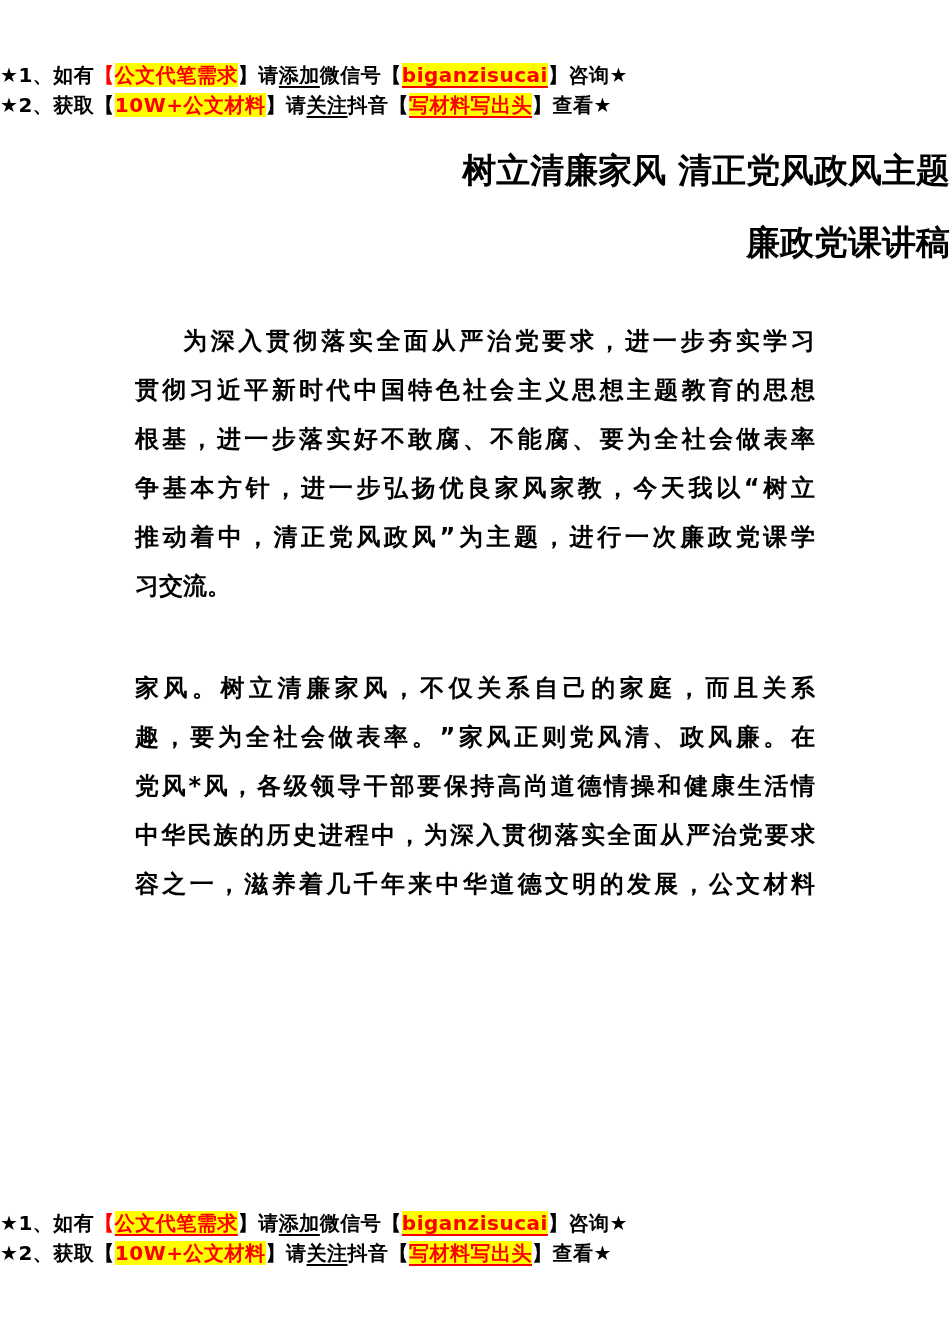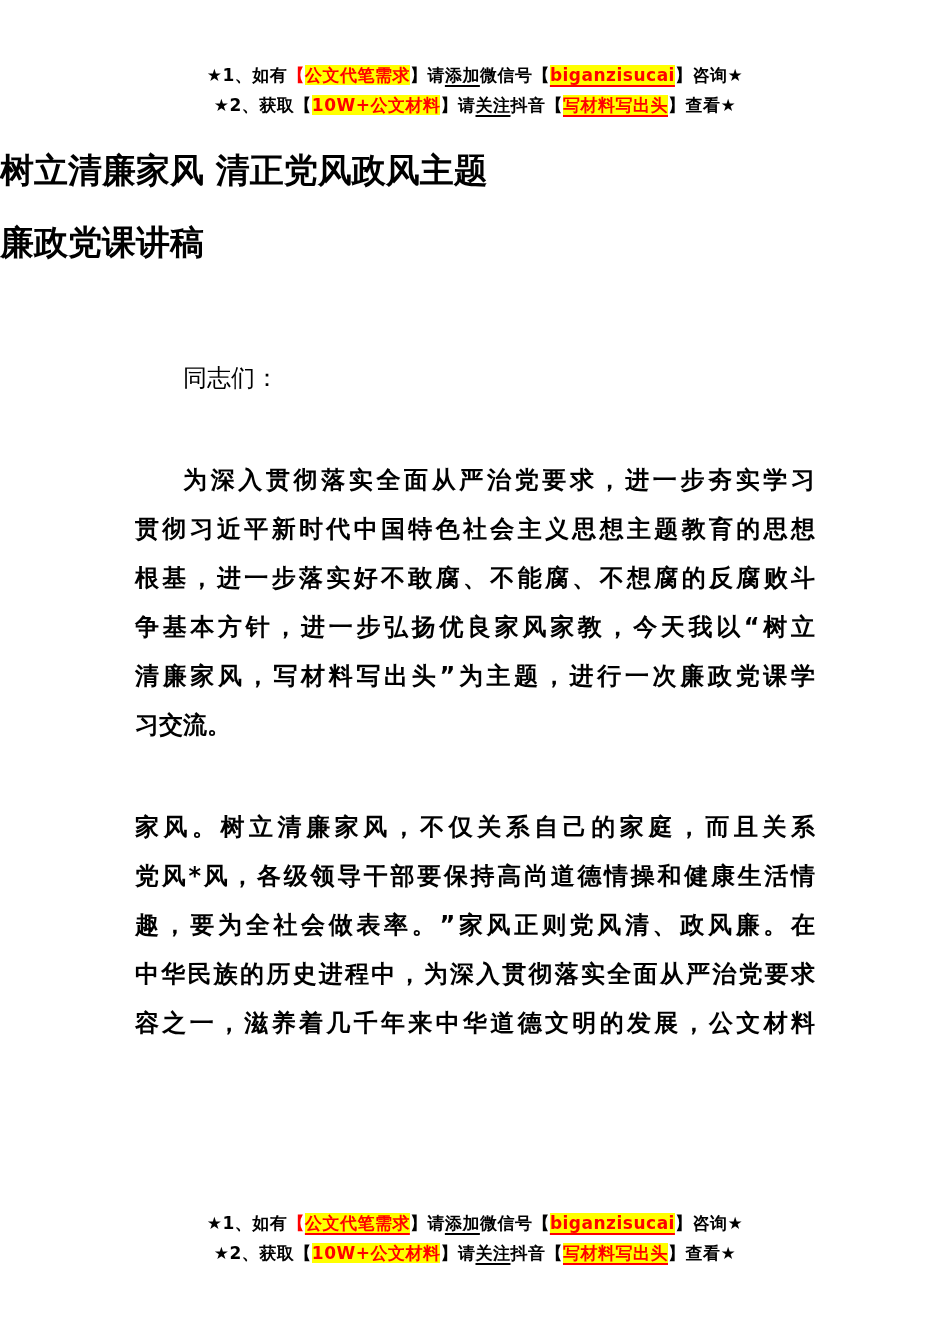--- a/index.html
+++ b/index.html
@@ -5,32 +5,32 @@
   html,body { margin:0; padding:0; }
   body {
     width:950px; height:1344px;
     background:var(--page-bg,#fff);
     font-family:"DejaVu Sans", sans-serif;
     color:var(--text,#000);
   }
   .page { position:relative; width:950px; height:1344px; overflow:hidden; background:var(--page-bg,#fff); }
 
   
-  .promo { text-align:center; font-size:17px; font-weight:bold; line-height:30px; letter-spacing:0.5px; }
+  .promo { font-size:20px; font-weight:bold; line-height:30px; letter-spacing:0.5px; }
   .promo-header { padding-top:60px; }
   .promo-footer { position:absolute; top:1208px; left:0; width:100%; }
   .promo .hl { background:var(--hl-bg,#ffff00); color:var(--hl-fg,#ff0000); }
   .promo .red { color:var(--hl-fg,#ff0000); }
   .promo .u { text-decoration:underline; text-decoration-thickness:2px; text-underline-offset:4px; }
 
   
   .title {
     margin:28px 0 0 0; padding:0;
     font-size:34px; font-weight:900; line-height:44px;
-    text-align:left; color:var(--text,#000);
+    text-align:right; color:var(--text,#000);
   }
   .subtitle { }
 
   
   .body-text { margin:0 135px; width:680px; font-size:24px; line-height:49px; }
   .salutation { margin-top:90px; }
   .paragraph { margin-top:53px;font-weight:bold; }
   .line { text-align:justify; text-align-last:justify; }
   .line.short { text-align-last:left; }
   .line.indent { text-indent:2em; }
@@ -41,34 +41,33 @@
 <div class="page">
   <div class="promo promo-header" id="promo-header">
       <div class="promo-line"><span class="">★1、如有</span><span class="red">【</span><span class="hl">公文代笔需求</span><span class="">】请</span><span class="u">添加</span><span class="">微信号【</span><span class="hl u">biganzisucai</span><span class="">】咨询★</span></div>
       <div class="promo-line"><span class="">★2、获取【</span><span class="hl">10W+公文材料</span><span class="">】请</span><span class="u">关注</span><span class="">抖音【</span><span class="hl u">写材料写出头</span><span class="">】查看★</span></div>
     </div>
 
   <h1 class="title">树立清廉家风 清正党风政风主题</h1>
   <h1 class="title subtitle">廉政党课讲稿</h1>
 
   <div class="body-text">
-    <div class="line short indent salutation">同志们：</div>
     <div id="paragraphs">
         <div class="paragraph">
           <div class="line indent">为深入贯彻落实全面从严治党要求，进一步夯实学习</div>
           <div class="line">贯彻习近平新时代中国特色社会主义思想主题教育的思想</div>
-          <div class="line">根基，进一步落实好不敢腐、不能腐、不想腐的反腐败斗</div>
+          <div class="line">根基，进一步落实好不敢腐、不能腐、要为全社会做表率</div>
           <div class="line">争基本方针，进一步弘扬优良家风家教，今天我以“树立</div>
-          <div class="line">清廉家风，写材料写出头”为主题，进行一次廉政党课学</div>
+          <div class="line">推动着中，清正党风政风”为主题，进行一次廉政党课学</div>
           <div class="line short">习交流。</div>
         </div>
         <div class="paragraph">
           <div class="line">家风。树立清廉家风，不仅关系自己的家庭，而且关系</div>
+          <div class="line">趣，要为全社会做表率。”家风正则党风清、政风廉。在</div>
           <div class="line">党风*风，各级领导干部要保持高尚道德情操和健康生活情</div>
-          <div class="line">趣，要为全社会做表率。”家风正则党风清、政风廉。在</div>
           <div class="line">中华民族的历史进程中，为深入贯彻落实全面从严治党要求</div>
           <div class="line">容之一，滋养着几千年来中华道德文明的发展，公文材料</div>
         </div>
       </div>
   </div>
 
   <div class="promo promo-footer" id="promo-footer">
       <div class="promo-line"><span class="">★1、如有</span><span class="red">【</span><span class="hl u">公文代笔需求</span><span class="">】请</span><span class="u">添加</span><span class="">微信号【</span><span class="hl u">biganzisucai</span><span class="">】咨询★</span></div>
       <div class="promo-line"><span class="">★2、获取【</span><span class="hl">10W+公文材料</span><span class="">】请</span><span class="u">关注</span><span class="">抖音【</span><span class="hl u">写材料写出头</span><span class="">】查看★</span></div>
     </div>

